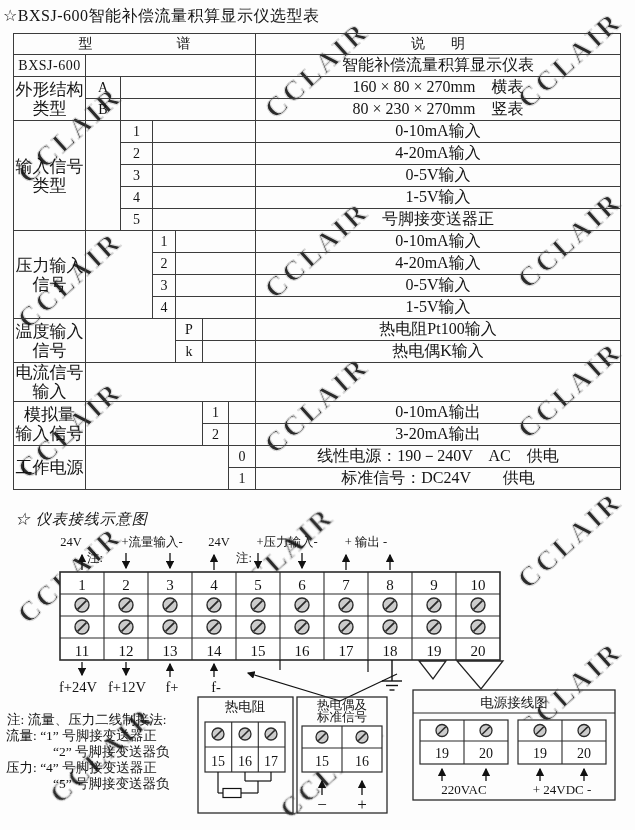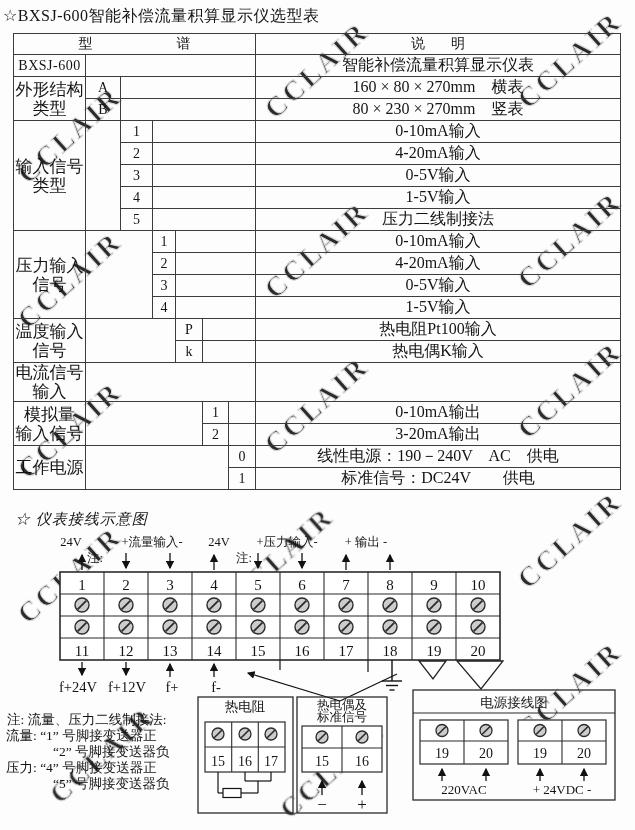--- a/index.html
+++ b/index.html
@@ -131,21 +131,21 @@
     <td class="desc">0-5V输入</td>
   </tr>
   <tr>
     <td class="code">4</td>
     <td colspan="4"></td>
     <td class="desc">1-5V输入</td>
   </tr>
   <tr>
     <td class="code">5</td>
     <td colspan="4"></td>
-    <td class="desc">压力二线制接法</td>
+    <td class="desc">号脚接变送器正</td>
   </tr>
 
   <tr>
     <td class="lbl" rowspan="4">
       <div>压力输入</div>
       <div>信号</div>
     </td>
     <td colspan="2" rowspan="4"></td>
     <td class="code">1</td>
     <td colspan="3"></td>

